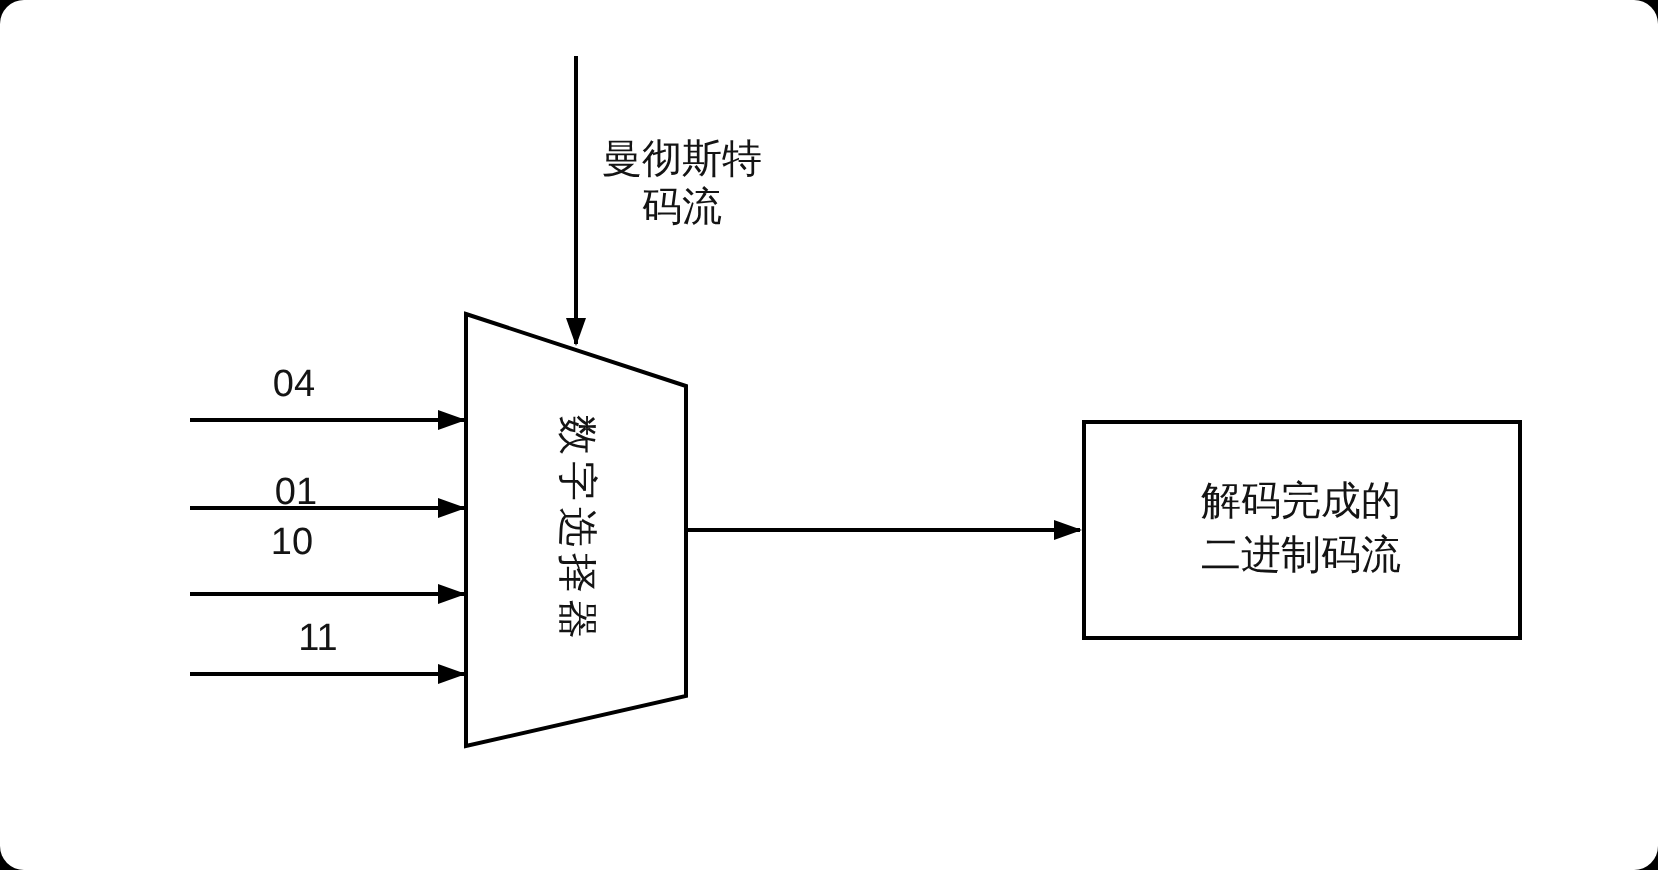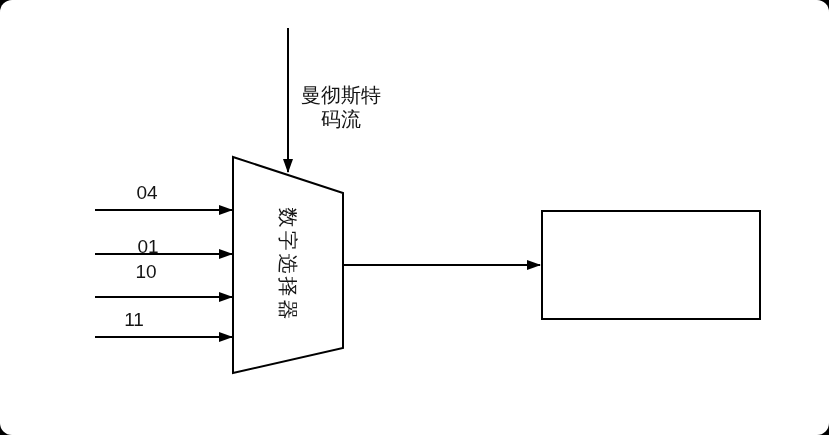--- a/index.html
+++ b/index.html
@@ -31,21 +31,20 @@
     font-size: 19px;
     line-height: 22px;
     width: 56px;
   }
   .top-input-label {
     left: 289px;
     top: 68px;
     width: 104px;
     font-size: 20px;
     line-height: 24px;
-    margin-top: 15px;
   }
   .selector-label {
     left: 208px;
     top: 252px;
     width: 160px;
     height: 26px;
     font-size: 20px;
     line-height: 26px;
     letter-spacing: 3px;
     transform: rotate(90deg);
@@ -88,16 +87,18 @@
 码流</div>
 
   <div class="label selector-label">数字选择器</div>
 
   <div class="label binary-label" style="left:119px; top:182px;">04</div>
 
   <div class="label binary-label" style="left:120px; top:236px;">01</div>
 
   <div class="label binary-label" style="left:118px; top:261px;text-align:center;">10</div>
 
-  <div class="label binary-label" style="left:106px; top:309px;">11</div>
+  <div class="label binary-label" style="left:131px; top:309px;">11</div>
 
+  <div class="label output-box-label">解码完成的
+二进制码流</div>
 
 </div>
 
 </body></html>

